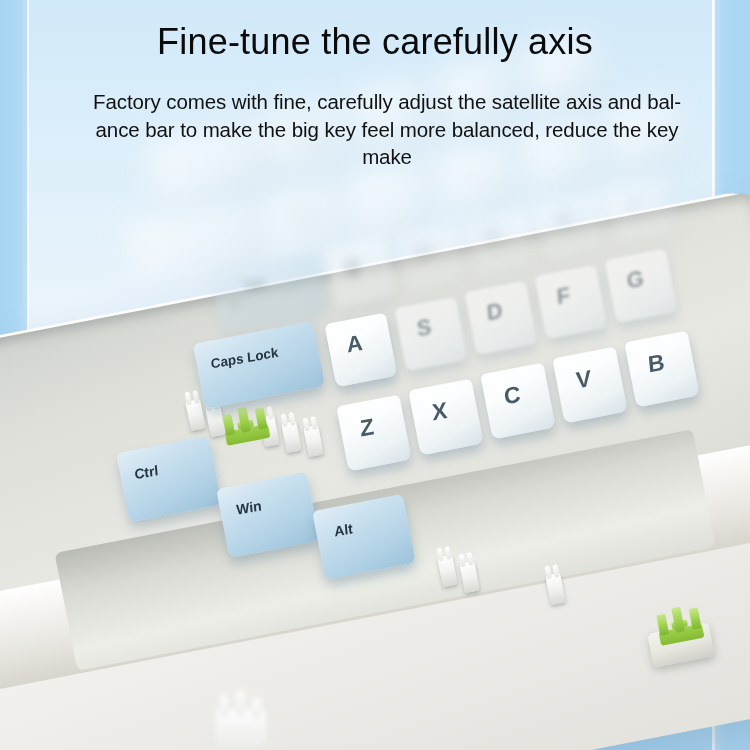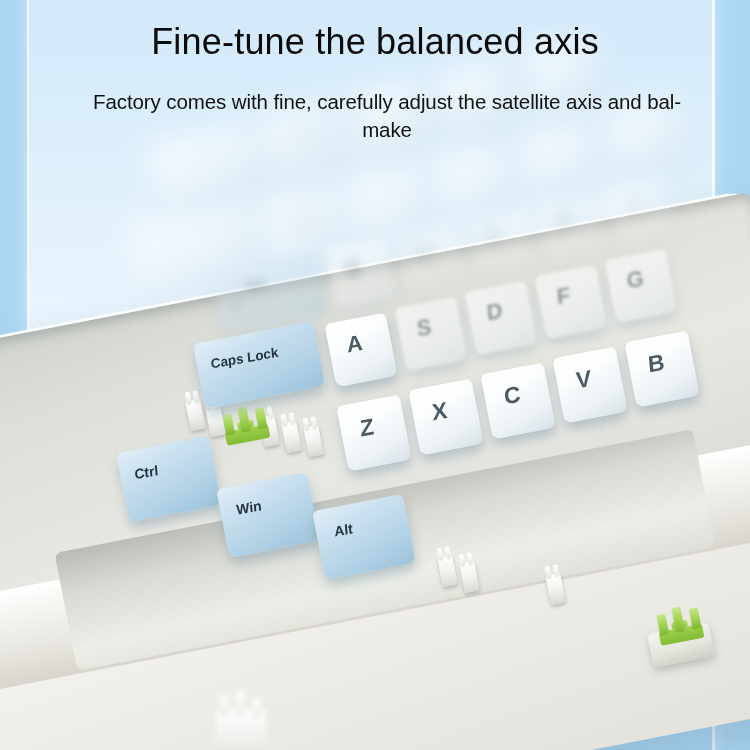--- a/index.html
+++ b/index.html
@@ -313,20 +313,21 @@
 
   </div>
 
   <div class="loose-switch">
     <div class="ls" style="left:8px;top:20px;width:50px;height:36px;"></div>
     <div class="ls" style="left:12px;top:6px;width:9px;height:20px;"></div>
     <div class="ls" style="left:28px;top:0px;width:9px;height:26px;"></div>
     <div class="ls" style="left:44px;top:8px;width:9px;height:20px;"></div>
   </div>
 
-  <div class="headline">Fine-tune the balanced axis</div>
+  <div class="headline">Fine-tune the carefully axis</div>
 
   <div class="subcopy">
     <span class="l">Factory comes with fine, carefully adjust the satellite axis and bal-</span>
+    <span class="l">ance bar to make the big key feel more balanced, reduce the key</span>
     <span class="l">make</span>
   </div>
 
 </div>
 
 </body></html>

